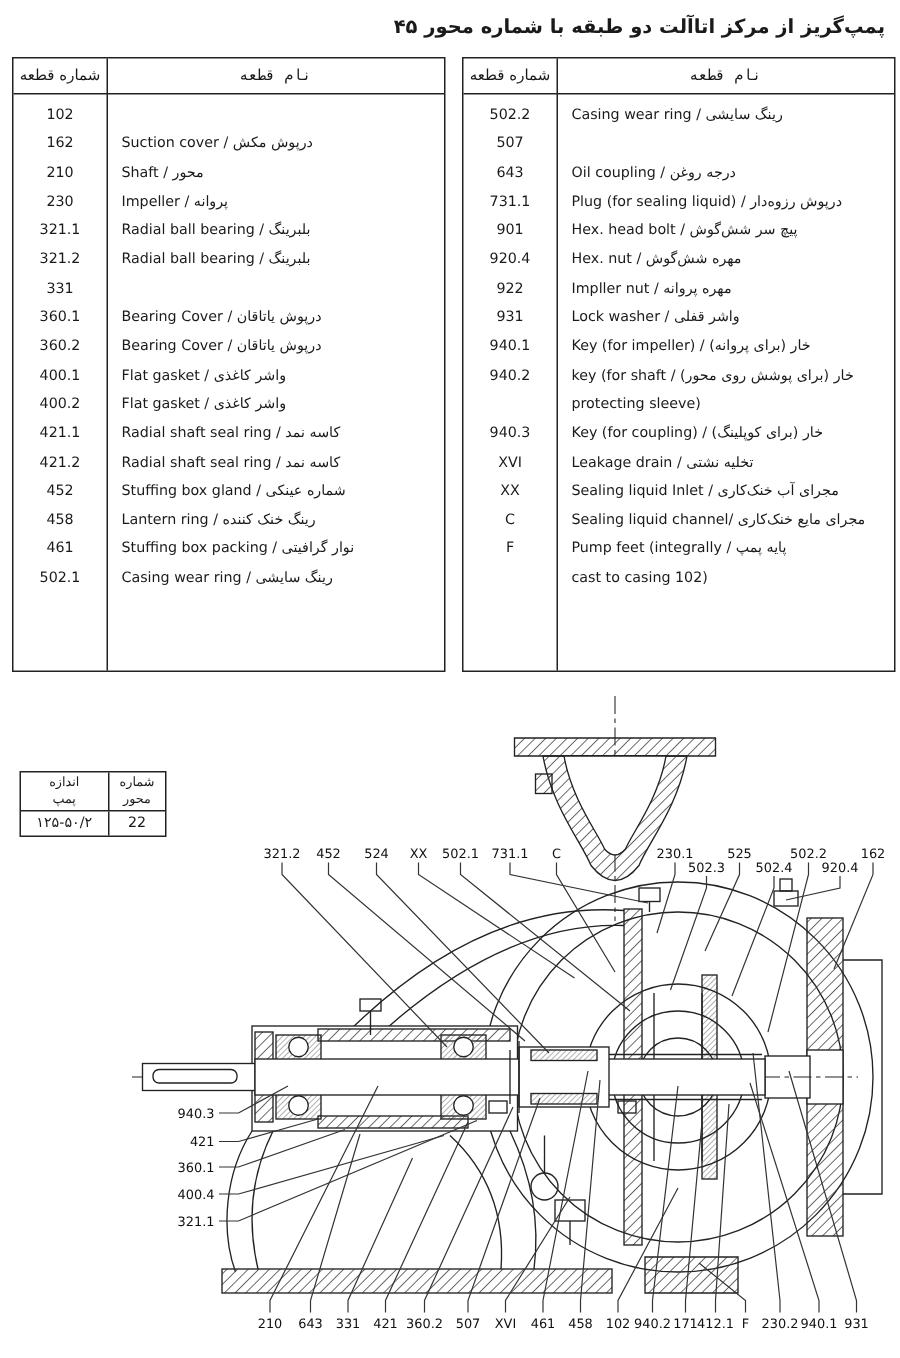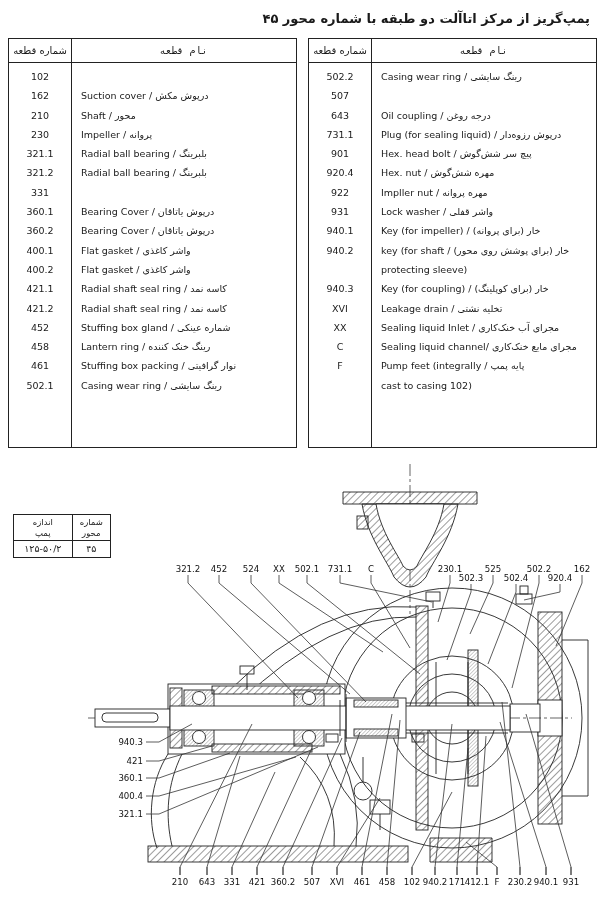--- a/index.html
+++ b/index.html
@@ -194,21 +194,21 @@
 </div>
 
 <div class="spec">
   <div class="hrow">
     <div class="hc c1">شماره
 محور</div>
     <div class="hc c2">اندازه
 پمپ</div>
   </div>
   <div class="vrow">
-    <div class="vc c1">۴۵</div>
+    <div class="vc c1">22</div>
     <div class="vc c2">۱۲۵-۵۰/۲</div>
   </div>
 </div>
 
 <svg width="600" height="445" viewBox="0 460 600 445">
   <defs>
     <pattern id="hat" patternUnits="userSpaceOnUse" width="5" height="5" patternTransform="rotate(45)">
       <line x1="0" y1="0" x2="0" y2="5" stroke="#3a3a3a" stroke-width="1"></line>
     </pattern>
     <pattern id="hat2" patternUnits="userSpaceOnUse" width="2.6" height="2.6" patternTransform="rotate(45)">

